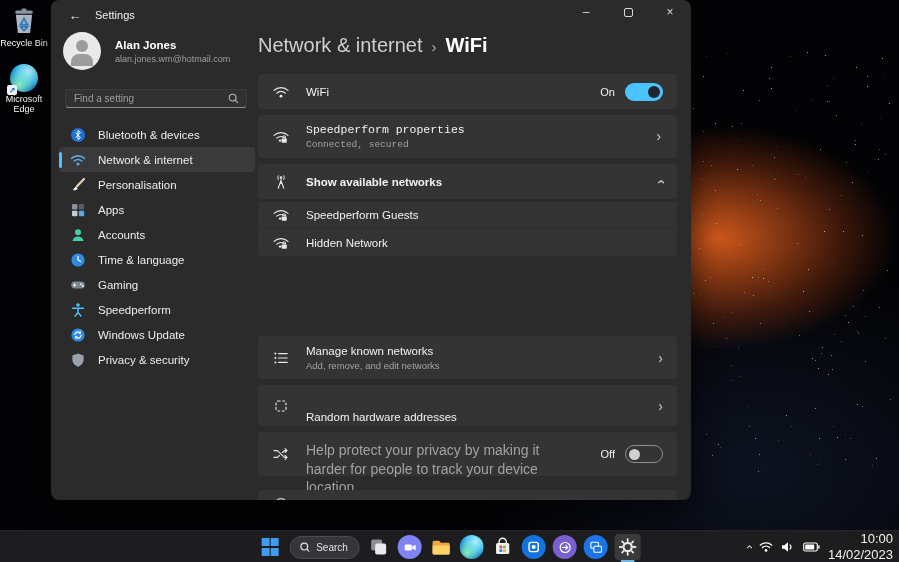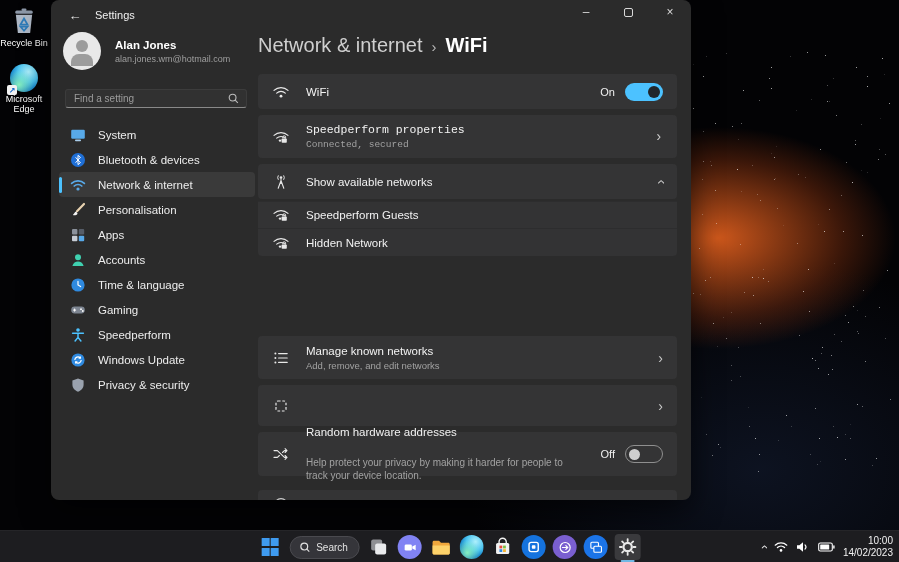--- a/index.html
+++ b/index.html
@@ -68,34 +68,34 @@
   .crumb .cur { color:#fff; font-weight:bold; }
   .crumb .sep { font-size:15px; color:#b9b9b9; }
 
   .rows { position:absolute; left:207px; top:0; width:419px; }
   .card { position:absolute; left:0; width:419px; background:#343435; border-radius:4px;
     display:flex; align-items:center; padding:0 14px; }
   .card .ric { width:18px; height:18px; margin-right:16px; flex:none; display:flex; align-items:center; justify-content:center; }
   .card .tcol { display:flex; flex-direction:column; justify-content:center; }
   .rt { font-size:11.5px; color:#f2f2f2; }
   .rs { font-size:9.5px; color:#a2a2a2; margin-top:3px; }
-  .rs2 { font-size:10px; color:#a2a2a2; margin-top:18px; line-height:1.35; max-width:270px; }
+  .rs2 { font-size:14px; color:#a2a2a2; margin-top:18px; line-height:1.35; max-width:270px; }
   .rend { margin-left:auto; display:flex; align-items:center; gap:10px; }
   .chev { color:#c9c9c9; font-size:14px; line-height:1; }
   .chev-up { display:inline-block; transform:rotate(-90deg); }
   .tog-label { font-size:11px; color:#f0f0f0; }
   .toggle { width:38px; height:18px; border-radius:9px; position:relative; }
   .toggle.on { background:#4cc2ff; }
   .toggle.on .knob { position:absolute; right:3px; top:3px; width:12px; height:12px; border-radius:50%; background:#20262b; }
   .toggle.off { border:1px solid #8f8f8f; background:transparent; }
   .toggle.off .knob { position:absolute; left:3px; top:2.5px; width:11px; height:11px; border-radius:50%; background:#cfcfcf; }
 
   .r1 { top:74px; height:35px; }
   .r2 { top:115px; height:43px;font-family:Liberation Mono, monospace; }
-  .r3 { top:164px; height:35px; }
+  .r3 { top:164px; height:35px;font-weight:bold; }
   .r5 { top:336px; height:43px; }
   .r6 { top:385px; height:41px; }
   .r7 { top:432px; height:44px; }
   .r8 { top:490px; height:30px; background:#343435; }
 
   
   .netcard { position:absolute; left:0; top:201px; width:419px; }
   .net-sel { position:relative; height:74px; background:#3a3a3b; border-radius:4px 4px 0 0; }
   .net-sel .bar { position:absolute; left:1px; top:9px; width:3px; height:56px; border-radius:2px; background:#4cc2ff; }
   .net-sel .head { display:flex; align-items:flex-start; padding:9px 14px 0 14px; }
@@ -117,21 +117,21 @@
   .startlogo { display:grid; grid-template-columns:8px 8px; grid-template-rows:8px 8px; gap:1.5px; }
   .startlogo i { background:#3f9bf0; border-radius:0.5px; }
   .search-pill { height:23px; padding:0 11px 0 9px; background:#35353a; border:1px solid #4a4a4f; border-radius:12px;
     display:flex; align-items:center; gap:6px; color:#e2e2e2; font-size:10px; }
   .circ { width:24px; height:24px; border-radius:50%; display:flex; align-items:center; justify-content:center; }
   .settings-tile { width:26px; height:26px; background:#3a3a3d; border-radius:4px; display:flex; align-items:center; justify-content:center; position:relative; }
   .settings-tile .underline { position:absolute; bottom:-2px; left:50%; transform:translateX(-50%); width:14px; height:2.5px; border-radius:2px; background:#71b8e4; }
 
   .tray { position:absolute; right:6px; top:0; height:32px; display:flex; align-items:center; gap:8px; color:#fff; }
   .tray .chevron { font-size:12px; color:#e8e8e8; display:inline-block; transform:rotate(-90deg); }
-  .clock { text-align:right; font-size:10px; line-height:1.25; color:#f2f2f2; }
+  .clock { text-align:right; font-size:13px; line-height:1.25; color:#f2f2f2; }
 </style>
 </head>
 <body>
 
 <div class="screen">
   <div id="stars">
       <div class="star" style="left: 808.462px; top: 268.522px; opacity: 0.84;"></div>
       <div class="star" style="left: 831.743px; top: 368.825px; opacity: 0.67;"></div>
       <div class="star" style="left: 796.223px; top: 110.284px; opacity: 0.19;"></div>
       <div class="star" style="left: 737.263px; top: 168.566px; opacity: 0.9;"></div>
@@ -331,29 +331,20 @@
             <circle cx="4.6" cy="4.6" r="3.4" fill="none" stroke="#bdbdbd" stroke-width="1.1"></circle>
             <path d="M7.2 7.2l2.6 2.6" stroke="#bdbdbd" stroke-width="1.1"></path>
           </svg>
       </span>
     </div>
 
     <div class="nav">
       <div class="nav-item">
         <span class="nico">
             <svg width="16" height="16" viewBox="0 0 16 16">
-              <rect x="1.2" y="2.8" width="13.6" height="9" rx="1.2" fill="#58a9e8"></rect>
-              <rect x="5" y="12.6" width="6" height="1.6" rx="0.8" fill="#a9cdea"></rect>
-            </svg>
-          </span>
-        <span class="nlabel">System</span>
-      </div>
-      <div class="nav-item">
-        <span class="nico">
-            <svg width="16" height="16" viewBox="0 0 16 16">
               <circle cx="8" cy="8" r="7" fill="#1f6fd6"></circle>
               <path d="M5.6 5.3l4.8 5.4-2.4 1.9V3.4l2.4 1.9-4.8 5.4" fill="none" stroke="#fff" stroke-width="1"></path>
             </svg>
           </span>
         <span class="nlabel">Bluetooth &amp; devices</span>
       </div>
       <div class="nav-item selected">
         <span class="nico">
             <svg width="16" height="16" viewBox="0 0 16 16">
               <path d="M1.6 6.4a9.2 9.2 0 0 1 12.8 0" fill="none" stroke="#58a9e8" stroke-width="1.7" stroke-linecap="round"></path>

